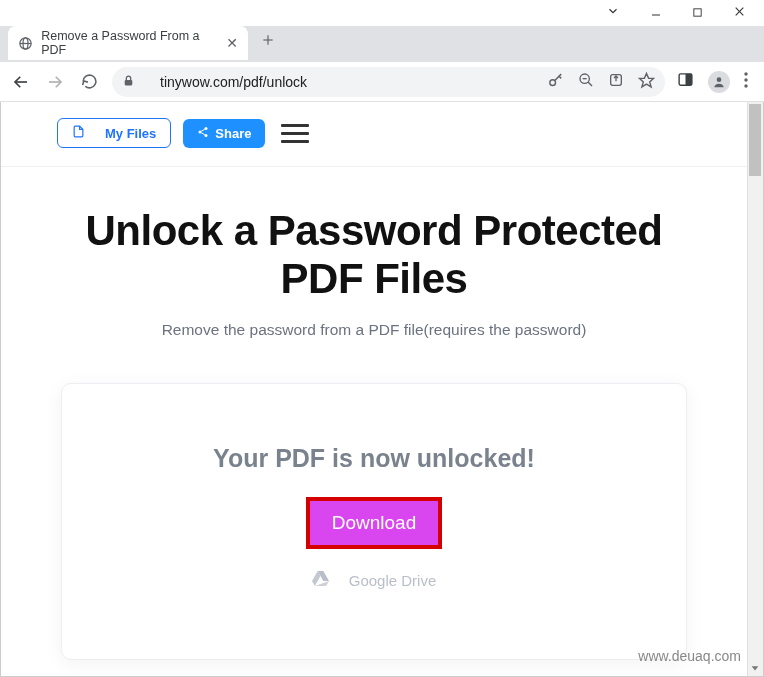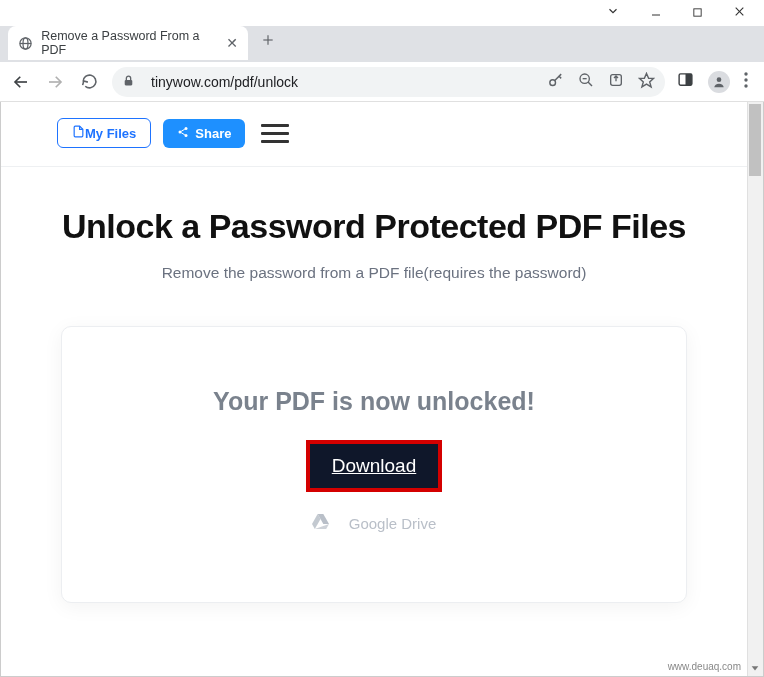--- a/index.html
+++ b/index.html
@@ -50,21 +50,21 @@
     .toolbar {
       display:flex; align-items:center; gap:12px;
       padding: 6px 10px; height: 40px; background:#fff;
       border-bottom: 1px solid #e0e0e0;
     }
     .nav-btn { width:22px; height:22px; display:flex;align-items:center;justify-content:center; color:#5f6368;}
     .nav-btn.disabled { color:#b0b0b0; }
     .omnibox {
       flex:1; display:flex; align-items:center;
       background:#f1f3f4; border-radius:16px; height:30px;
-      padding: 0 10px; gap:16px; color:#202124; font-size:14px;
+      padding: 0 10px; gap:25px; color:#202124; font-size:14px;
     }
     .omnibox .lock { color:#5f6368; }
     .omni-actions { display:flex; gap:14px; align-items:center; color:#5f6368; margin-left:8px;}
     .toolbar-right { display:flex; gap:14px; align-items:center; color:#5f6368; padding-right:6px;}
     .avatar-circle { width:22px;height:22px;border-radius:50%;background:#dadce0;display:flex;align-items:center;justify-content:center;}
 
     
     .viewport {
       position: relative;
       height: calc(677px - 26px - 36px - 40px);
@@ -97,38 +97,38 @@
       border-bottom: 1px solid #eef0f2;
       margin-right:16px;
     }
     .logo { font-weight:900; font-size:24px; letter-spacing:-0.5px;}
     .logo .tiny { color:#1a1a1a; }
     .logo .wow { color:#1e73ff; }
     .header-actions { display:flex; align-items:center; gap:12px; }
     .btn-outline {
       border:1.5px solid #1e73ff; color:#1e73ff; background:#fff;
       border-radius:6px; padding:6px 14px; font-size:13px; font-weight:600;
-      display:flex; align-items:center; gap:0;
+      display:flex; align-items:center; gap:20px;
     }
     .btn-primary-pill {
       background:#1e90ff; color:#fff; border:none;
       border-radius:6px; padding:7px 14px; font-size:13px; font-weight:600;
       display:flex; gap:6px;
     }
     .hamburger { width:28px; display:flex; flex-direction:column; gap:5px; margin-left:4px;}
     .hamburger span { height:3px; background:#333; width:100%; border-radius:1px;}
 
     
     .main {
       padding: 40px 40px 40px 40px;
       text-align:center;
       margin-right:16px;
     }
     h1 {
-      font-size: 34px; font-weight: 900; color:#111; letter-spacing:-0.5px;
+      font-size: 42px; font-weight: 900; color:#111; letter-spacing:-0.5px;
       margin-bottom: 18px;
       font-family: "Segoe UI", Arial, sans-serif;
     }
     .subtitle { color:#6b7280; font-size:15.5px; margin-bottom: 44px;}
     .card {
       margin: 0 20px 40px 20px;
       background:#fff;
       border-radius:10px;
       border:1px solid #eceef1;
       box-shadow: 0 4px 20px rgba(0,0,0,0.05);
@@ -136,36 +136,35 @@
     }
     .status-text {
       font-size:25px; font-weight:600; color:#7a828d; margin-bottom:24px;
     }
     .download-wrap {
       display:inline-block;
       border: 4px solid #d40000;
       padding:0;
     }
     .btn-download {
-      background:#0f172a; color:#fff; border:none;
+      background:#d946ef; color:#fff; border:none;
       font-size:19px; padding: 11px 22px; font-weight:500;
       display:block;
-      text-decoration:underline;
     }
     .drive-row {
       margin-top:22px; display:flex; align-items:center; justify-content:center;
       gap:20px; color:#b9bfc8; font-size:15px; font-weight:500;
     }
     .btn-simple {
       margin-top:22px;
       background:#fff; border:1px solid #d1d5db; color:#4b5563;
       font-size:15px; padding:8px 18px; border-radius:6px; font-weight:500;
     }
     .watermark {
-      position:absolute; bottom:4px; right:22px; font-size:10px; color:#888;
+      position:absolute; bottom:12px; right:22px; font-size:14px; color:#888;
       font-family: Arial, sans-serif;
     }
   </style>
 </head>
 <body>
 
 <div class="window-controls">
   <span>
     <svg width="14" height="14" viewBox="0 0 24 24" fill="none" stroke="currentColor" stroke-width="2">
         <polyline points="6 9 12 15 18 9"></polyline>

